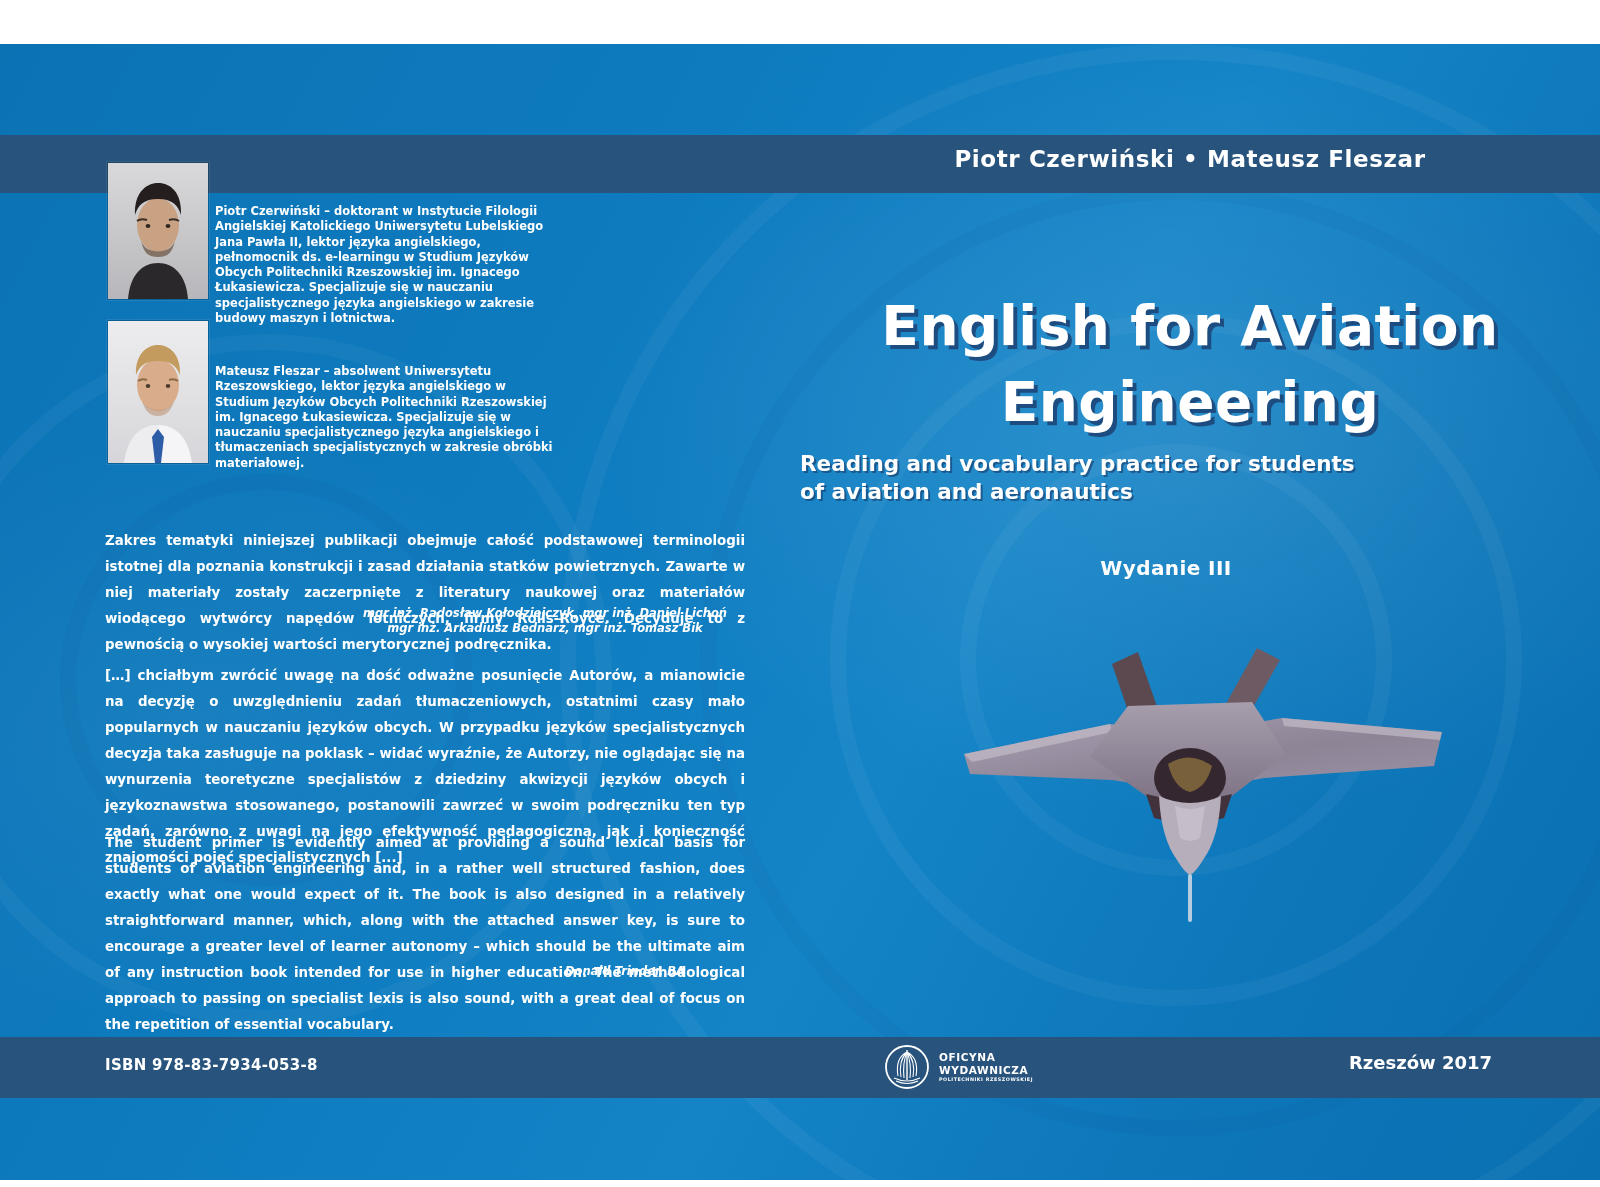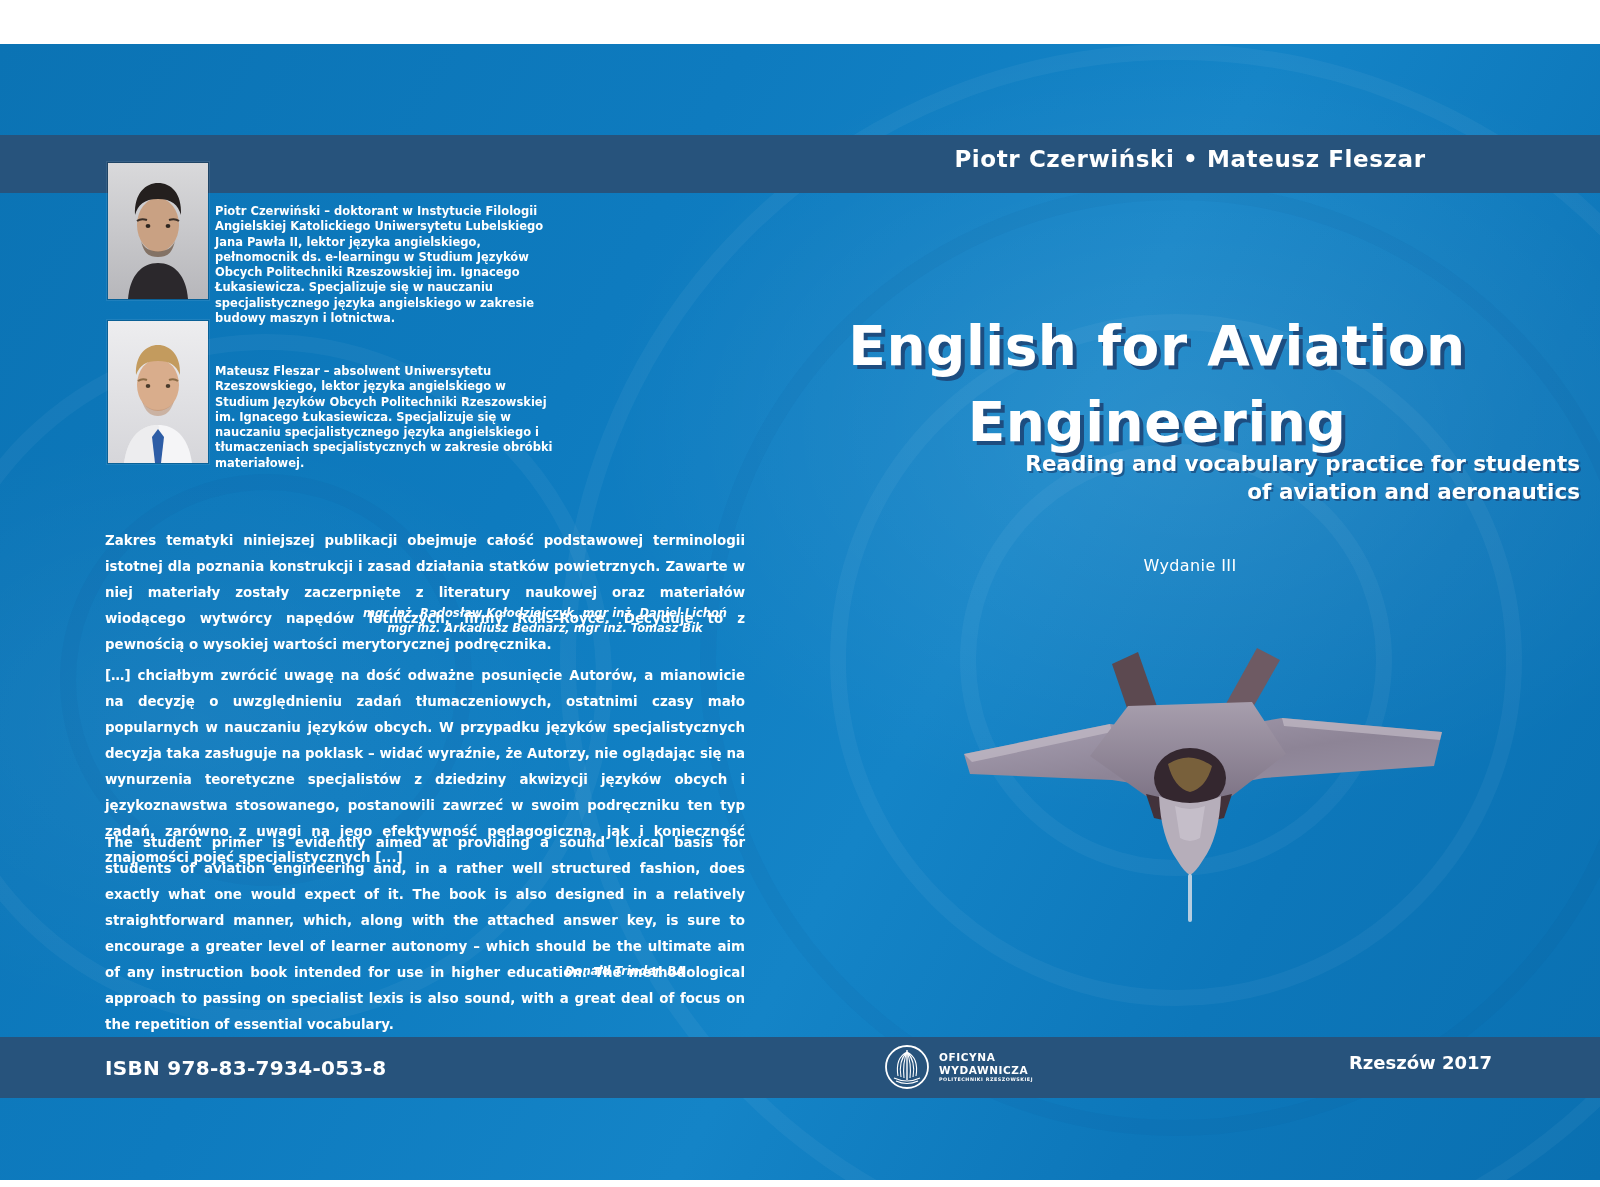--- a/index.html
+++ b/index.html
@@ -13,41 +13,41 @@
                    radial-gradient(ellipse 700px 500px at 12% 60%,rgba(255,255,255,0.05),rgba(255,255,255,0) 60%);}
   .ripple{position:absolute;border-radius:50%;border:16px solid rgba(255,255,255,0.045);}
   .ripple.r2{border-color:rgba(10,60,110,0.05);}
   
   .band{position:absolute;left:0;width:1600px;background:#27537c;}
   .band-top{top:91px;height:58px;}
   .band-bottom{top:993px;height:61px;}
   
   .names{position:absolute;left:790px;top:102px;width:800px;text-align:center;color:#fff;
          font-size:23px;font-weight:bold;letter-spacing:.6px;}
-  .title{position:absolute;left:767px;width:780px;text-align:center;color:#fff;font-weight:bold;
-         font-size:55px;letter-spacing:.5px;text-shadow:4px 4px 0 #1d4d80;margin-top:20px;}
+  .title{position:absolute;left:800px;width:780px;text-align:center;color:#fff;font-weight:bold;
+         font-size:55px;letter-spacing:.5px;text-shadow:4px 4px 0 #1d4d80;}
   .title.l1{top:250px;}
   .title.l2{top:326px;}
-  .subtitle{position:absolute;left:800px;width:780px;text-align:right;color:#fff;font-weight:bold;
+  .subtitle{position:absolute;left:800px;width:780px;text-align:left;color:#fff;font-weight:bold;
             font-size:21.5px;line-height:28px;text-shadow:2px 2px 0 rgba(24,68,118,.7);}
   .subtitle{top:406px;}
-  .edition{position:absolute;left:800px;top:512px;width:780px;text-align:center;color:#fff;
-           font-weight:normal;font-size:16px;letter-spacing:.4px;}
+  .edition{position:absolute;left:776px;top:512px;width:780px;text-align:center;color:#fff;
+           font-weight:bold;font-size:20px;letter-spacing:.4px;}
   
   .photo{position:absolute;left:107px;border:1px solid rgba(0,0,0,0.18);box-shadow:0 0 0 1px rgba(255,255,255,0.08);}
   .bio{position:absolute;left:215px;width:338px;color:#fff;font-size:11.5px;line-height:15.3px;
        font-weight:bold;text-align:left;}
   .para{position:absolute;left:105px;width:640px;color:#fff;font-size:13.4px;line-height:26px;
         font-weight:bold;text-align:justify;}
   .attr{position:absolute;color:#fff;font-size:11.5px;line-height:14.5px;font-weight:bold;font-style:italic;}
   .attr1{left:245px;top:562px;width:600px;text-align:center;}
   .attr2{left:105px;top:754px;width:571px;text-align:right;}
   .attr3{left:425px;top:914px;width:400px;text-align:center;margin-top:6px;}
   
-  .isbn{position:absolute;left:105px;top:1012px;color:#fff;font-size:20px;font-weight:bold;letter-spacing:.3px;}
+  .isbn{position:absolute;left:105px;top:1012px;color:#fff;font-size:15px;font-weight:bold;letter-spacing:.3px;}
   .cityyear{position:absolute;left:1230px;top:1008px;width:262px;text-align:right;color:#fff;
             font-size:18px;font-weight:bold;}
   .pub{position:absolute;left:884px;top:1000px;display:flex;align-items:center;color:#fff;}
   .pub-text{margin-left:9px;line-height:1;}
   .pub-l1,.pub-l2{font-size:10.5px;font-weight:bold;letter-spacing:.6px;line-height:12.5px;}
   .pub-l3{font-size:4.8px;font-weight:bold;letter-spacing:.55px;margin-top:2px;}
 </style>
 </head>
 <body>
 

